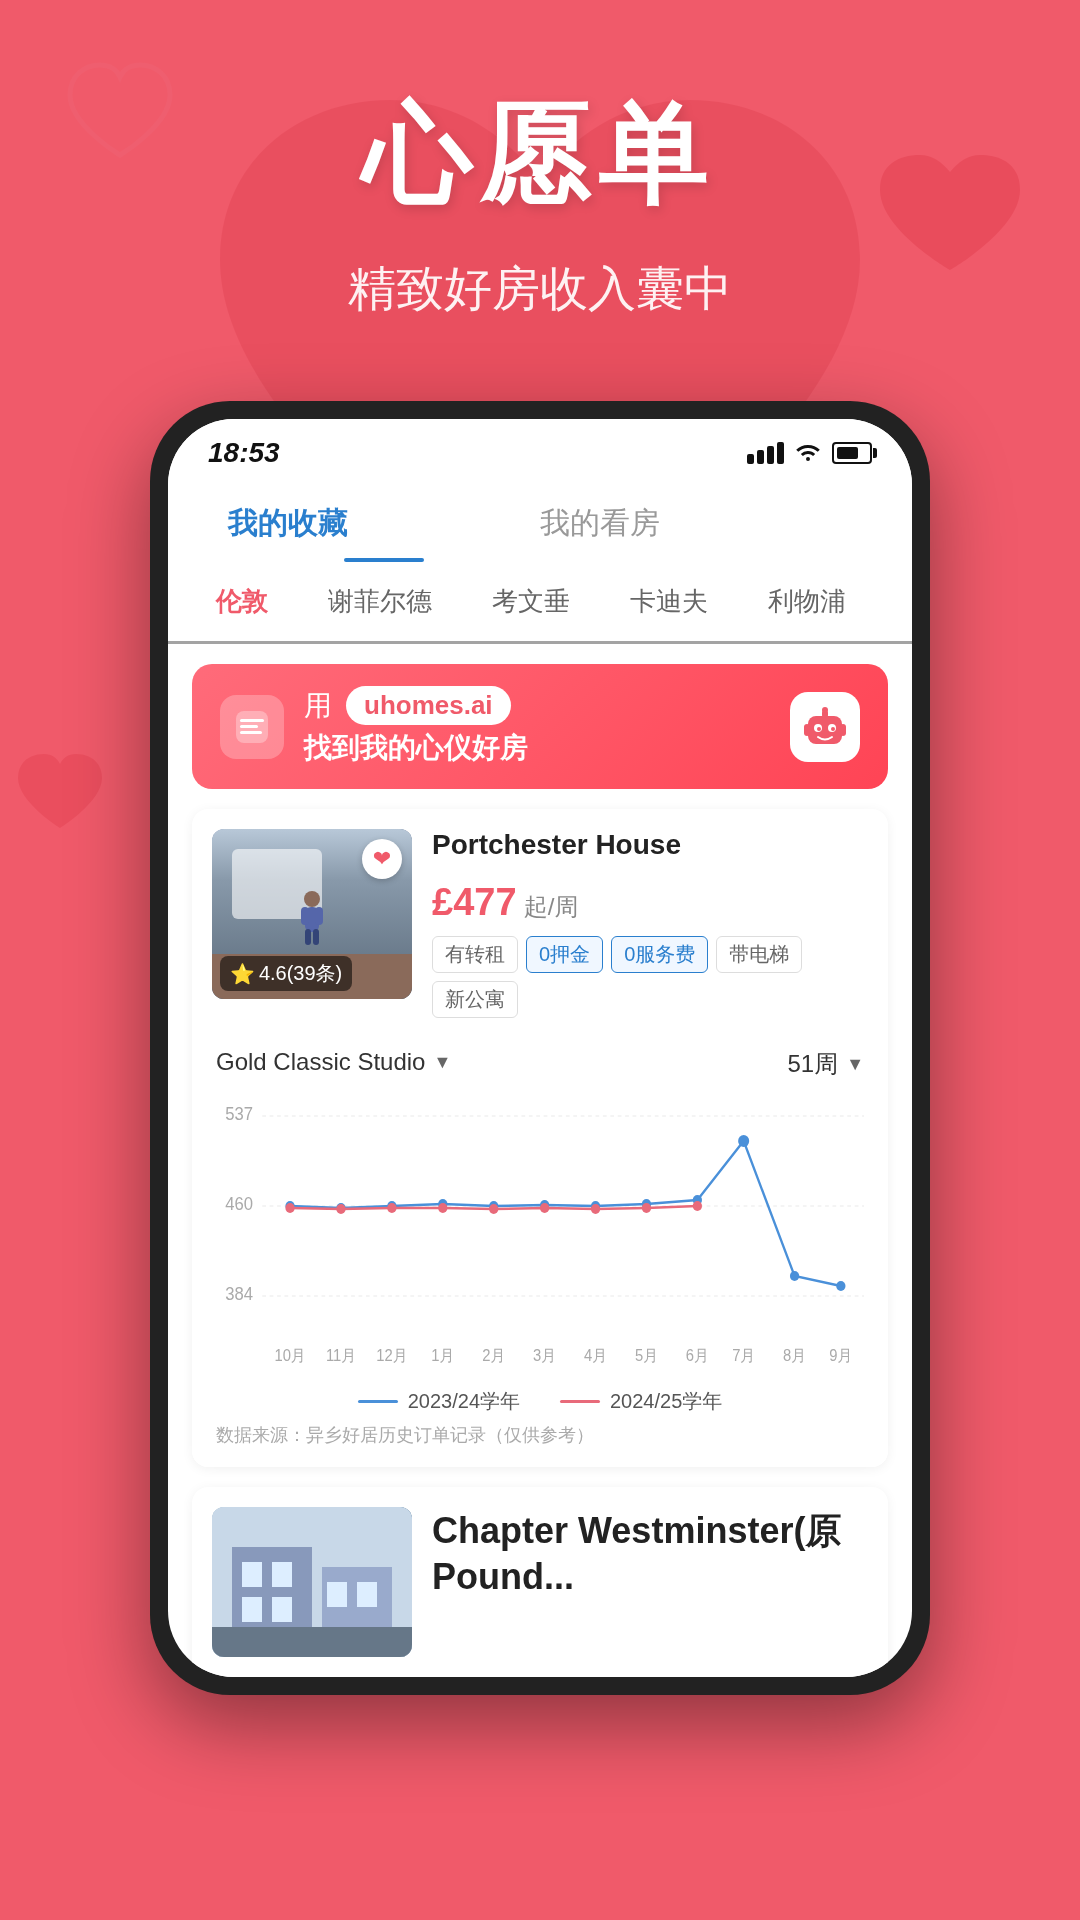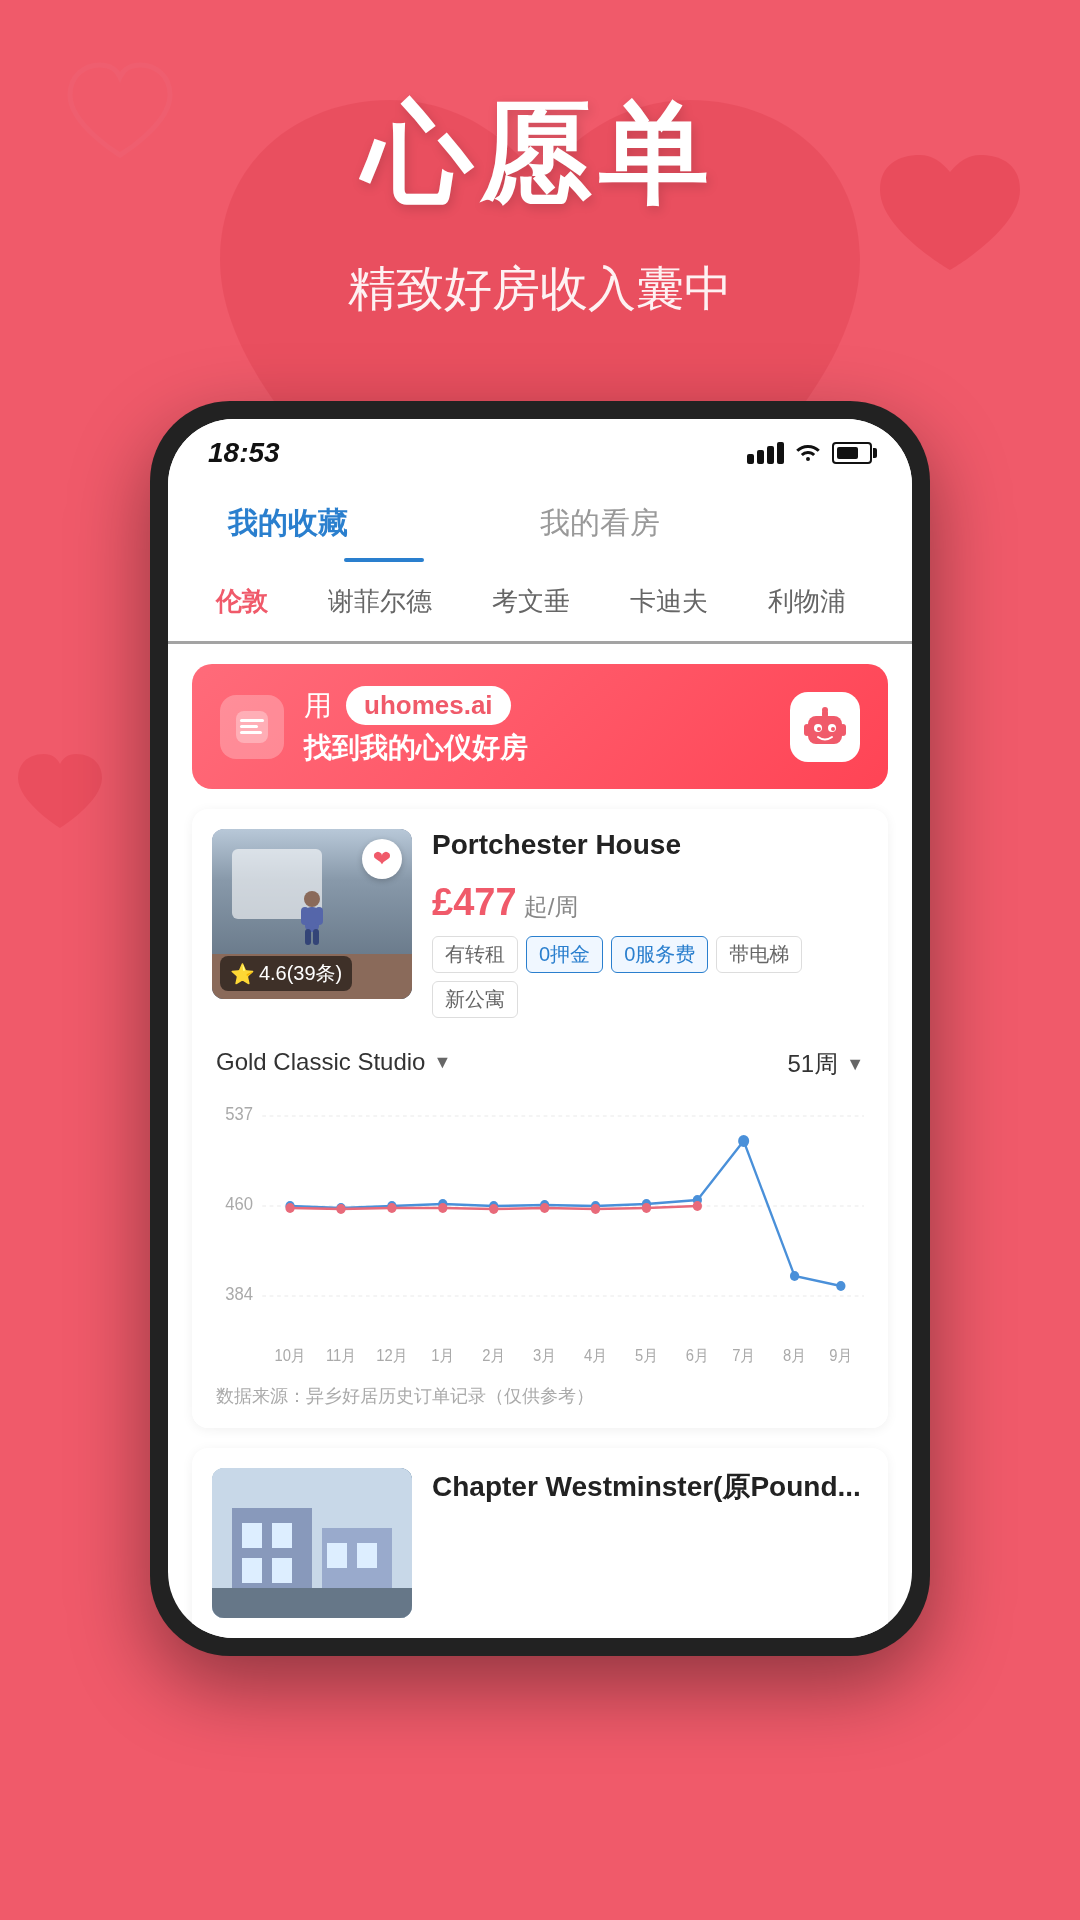--- a/index.html
+++ b/index.html
@@ -491,21 +491,21 @@
       height: 100%;
       background: linear-gradient(135deg, #c8d8e8 0%, #88aacc 50%, #446688 100%);
       position: relative;
     }
 
     .property-info-2 {
       flex: 1;
     }
 
     .property-name-2 {
-      font-size: 28px;
+      font-size: 36px;
       font-weight: 700;
       color: #222;
     }
   </style>
 </head>
 <body>
 
 <div class="bg-hearts">
 
   <svg style="position:absolute;top:80px;left:50%;transform:translateX(-50%);opacity:0.18;width:700px;height:620px;" viewBox="0 0 700 620" fill="#cc2233">
@@ -698,20 +698,30 @@
               <circle cx="190" cy="112" r="5" fill="#e86a7a"></circle>
               <circle cx="245" cy="112" r="5" fill="#e86a7a"></circle>
               <circle cx="300" cy="113" r="5" fill="#e86a7a"></circle>
               <circle cx="355" cy="112" r="5" fill="#e86a7a"></circle>
               <circle cx="410" cy="113" r="5" fill="#e86a7a"></circle>
               <circle cx="465" cy="112" r="5" fill="#e86a7a"></circle>
               <circle cx="520" cy="110" r="5" fill="#e86a7a"></circle>
             </svg>
           </div>
 
+          <div class="chart-legend">
+            <div class="legend-item">
+              <div class="legend-line" style="background:#4a90d9;"></div>
+              <span>2023/24学年</span>
+            </div>
+            <div class="legend-item">
+              <div class="legend-line" style="background:#e86a7a;"></div>
+              <span>2024/25学年</span>
+            </div>
+          </div>
 
           <div class="chart-note">数据来源：异乡好居历史订单记录（仅供参考）</div>
         </div>
       </div>
 
       <div class="property-card-2">
         <div class="property-image-2">
           <div class="property-image-2-inner">
             
             <svg width="100%" height="100%" viewBox="0 0 200 150">

